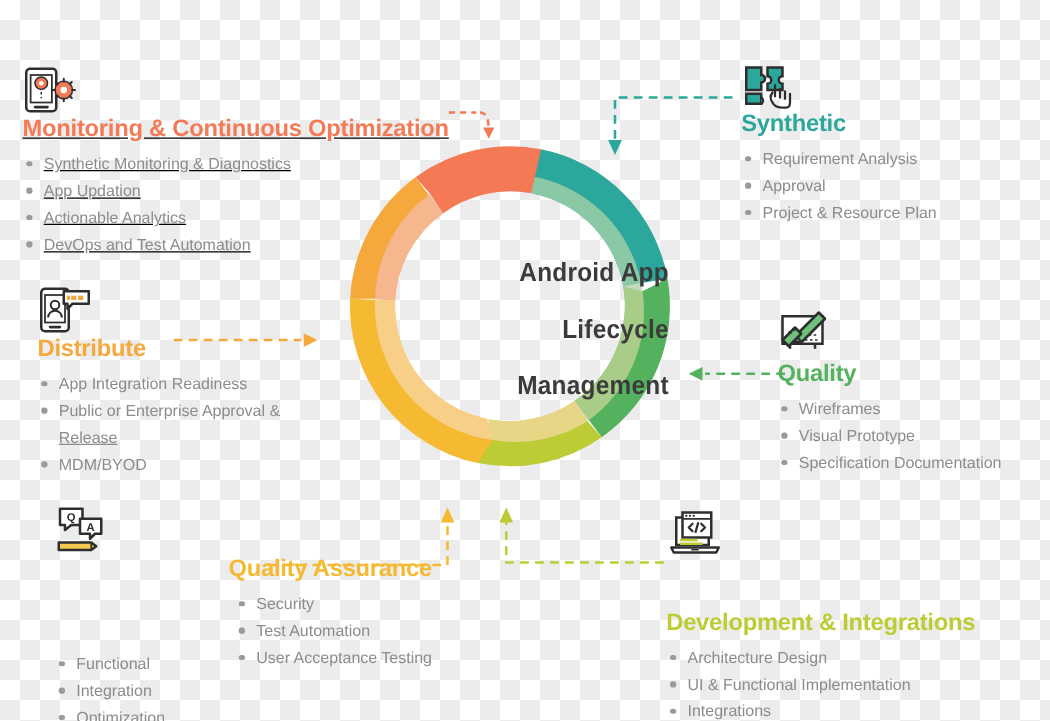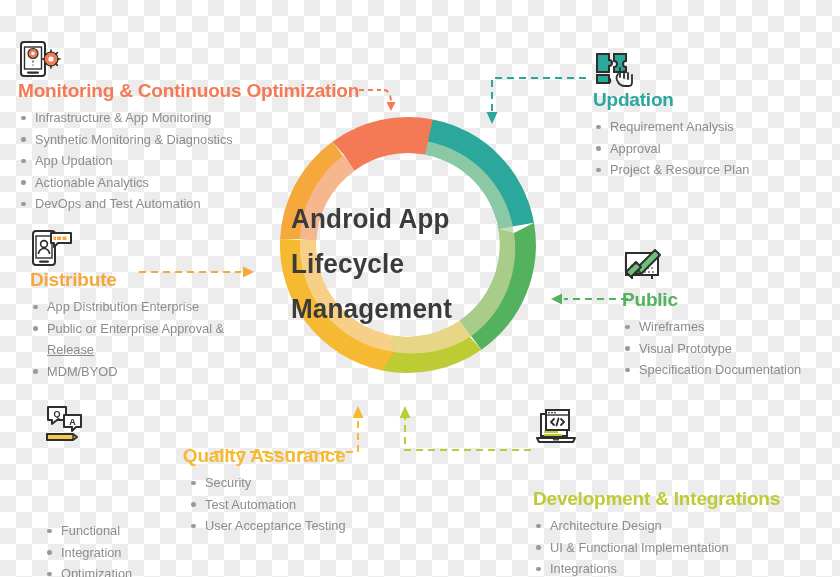--- a/index.html
+++ b/index.html
@@ -67,27 +67,27 @@
   
   #ring-wrap {
     position: absolute;
     left: 243px;
     top: 80px;
     width: 330px;
     height: 330px;
   }
   #center-text {
     position: absolute;
-    left: 281px;
+    left: 260px;
     top: 196px;
     width: 285px;
-    text-align: left;
+    text-align: right;
     font-family: "Liberation Sans Narrow", "Liberation Sans", sans-serif;
     font-weight: bold;
-    font-size: 28px;
+    font-size: 21px;
     line-height: 45px;
     color: #3b3b3b;
     letter-spacing: 0.2px;
   }
   #center-text div { transform: scaleX(0.93); }
 
   
   .conn { position: absolute; }
 
   .icon-svg { display: block; }
@@ -198,21 +198,21 @@
   <svg class="conn" style="left:212px;top:400px;" width="168" height="62">
     <path d="M 2,52 H 146 V 16" stroke="#F5B932" stroke-width="2" fill="none" stroke-dasharray="7,5"></path>
     <path d="M 140.5,18 L 146,6 L 151.5,18 Z" fill="#F5B932"></path>
   </svg>
 
   <svg class="conn" style="left:137px;top:263px;" width="120" height="20">
     <path d="M 2,9 H 104" stroke="#F5A83C" stroke-width="2" fill="none" stroke-dasharray="7,5"></path>
     <path d="M 106,3.5 L 117,9 L 106,14.5 Z" fill="#F5A83C"></path>
   </svg>
 
-  <div class="section" style="left:18px;top:39px;">
+  <div class="section" style="left:18px;top:52px;text-decoration:underline;">
     <div class="sec-icon">
       <svg width="46" height="40" viewBox="0 0 46 40" class="icon-svg">
         <rect x="3" y="3" width="24" height="34" rx="3" fill="#fff" stroke="#2e2e2e" stroke-width="2"></rect>
         <rect x="6.5" y="8" width="17" height="22" fill="#fff" stroke="#2e2e2e" stroke-width="1.4"></rect>
         <rect x="9" y="32.5" width="12" height="2.2" rx="1.1" fill="#2e2e2e"></rect>
         <g fill="#F47A56" stroke="#2e2e2e" stroke-width="1.2">
           <circle cx="15" cy="14.5" r="5"></circle>
         </g>
         <circle cx="15" cy="14.5" r="1.8" fill="#fff"></circle>
         <path d="M15 21.5 v5" stroke="#2e2e2e" stroke-width="1.2" stroke-dasharray="2,2"></path>
@@ -221,60 +221,59 @@
         </g>
         <circle cx="33" cy="20" r="2.6" fill="#fff"></circle>
         <g stroke="#2e2e2e" stroke-width="1.6" stroke-linecap="round">
           <path d="M33 11 v2.2 M33 26.8 v2.2 M24 20 h2.2 M39.8 20 h2.2"></path>
           <path d="M26.6 13.6 l1.6 1.6 M37.8 24.8 l1.6 1.6 M39.4 13.6 l-1.6 1.6 M28.2 24.8 l-1.6 1.6"></path>
         </g>
       </svg>
     </div>
     <div class="sec-title big" style="color:#F47A56;">Monitoring &amp; Continuous Optimization</div>
     <ul class="bullets">
-      <li>Infrastructure &amp; App Monitoring</li>
       <li>Synthetic Monitoring &amp; Diagnostics</li>
       <li>App Updation</li>
       <li>Actionable Analytics</li>
       <li>DevOps and Test Automation</li>
     </ul>
   </div>
 
   <div class="section" style="left:593px;top:48px;">
     <div class="sec-icon">
       <svg width="46" height="40" viewBox="0 0 46 40" class="icon-svg">
         <path d="M4 6 h12 v6 a3 3 0 0 1 0 6 v6 H4 Z" fill="#2BA79B" stroke="#2e2e2e" stroke-width="2"></path>
         <path d="M21 6 h12 v7 a3 3 0 0 0 0 6 v5 H21 v-5 a3 3 0 0 0 0-6 Z" fill="#2BA79B" stroke="#2e2e2e" stroke-width="2"></path>
         <path d="M4 27 h12 v8 H4 Z" fill="#2BA79B" stroke="#2e2e2e" stroke-width="2"></path>
         <path d="M16 30 a3 3 0 0 1 0 5" fill="#2BA79B" stroke="#2e2e2e" stroke-width="2"></path>
         <path d="M27 20 v9 M31 23 v7 M35 25 v6" stroke="#2e2e2e" stroke-width="1.8" stroke-linecap="round" fill="none"></path>
         <path d="M25 26 q-3 4 0 8 q2 4 7 4 h4 q3 0 3-4 v-7" stroke="#2e2e2e" stroke-width="1.8" fill="none" stroke-linecap="round"></path>
       </svg>
     </div>
-    <div class="sec-title big" style="color:#2BA79B;">Updation</div>
+    <div class="sec-title big" style="color:#2BA79B;">Synthetic</div>
     <ul class="bullets">
       <li>Requirement Analysis</li>
       <li>Approval</li>
       <li>Project &amp; Resource Plan</li>
     </ul>
   </div>
 
   <div class="section" style="left:622px;top:248px;">
     <div class="sec-icon">
       <svg width="46" height="40" viewBox="0 0 46 40" class="icon-svg">
         <rect x="4" y="5" width="32" height="22" fill="#fff" stroke="#2e2e2e" stroke-width="2"></rect>
         <path d="M10 27 v4 M30 27 v4" stroke="#2e2e2e" stroke-width="2"></path>
         <path d="M17 20 h16 M22 24 h11" stroke="#2e2e2e" stroke-width="1.2" stroke-dasharray="2,2"></path>
         <path d="M33 2 l5 5 l-18 18 l-6 1 l1 -6 Z" fill="#6ec07a" stroke="#2e2e2e" stroke-width="2" stroke-linejoin="round"></path>
         <path d="M14 20 l6 6" stroke="#2e2e2e" stroke-width="1.6"></path>
         <path d="M4 24 l10 -10 l5 5 l-10 10 Z" fill="#6ec07a" stroke="#2e2e2e" stroke-width="2" stroke-linejoin="round"></path>
         <path d="M9 17 l2 2 M12 14.5 l2 2" stroke="#2e2e2e" stroke-width="1.2"></path>
       </svg>
     </div>
-    <div class="sec-title big" style="color:#54B25E;">Public</div>
+    <div class="sec-title big" style="color:#54B25E;">Quality</div>
     <ul class="bullets">
       <li>Wireframes</li>
       <li>Visual Prototype</li>
       <li>Specification Documentation</li>
     </ul>
   </div>
 
   <div class="section" style="left:533px;top:408px;">
     <div class="sec-icon">
       <svg width="46" height="40" viewBox="0 0 46 40" class="icon-svg">
@@ -337,20 +336,20 @@
         <g fill="#F5A83C">
           <rect x="27" y="8.5" width="4" height="3.5"></rect>
           <rect x="32.5" y="8.5" width="4" height="3.5"></rect>
           <rect x="38" y="8.5" width="0" height="3.5"></rect>
         </g>
         <path d="M23.5 8.5 h2.5 v3.5 h-2.5 Z" fill="#F5A83C"></path>
       </svg>
     </div>
     <div class="sec-title big" style="color:#F5A83C;">Distribute</div>
     <ul class="bullets">
-      <li>App Distribution Enterprise</li>
+      <li>App Integration Readiness</li>
       <li>Public or Enterprise Approval &amp;</li>
       <li class="cont" style="padding-left:17px;text-decoration:underline;">Release</li>
       <li>MDM/BYOD</li>
     </ul>
   </div>
 
 </div>
 
 </body></html>

